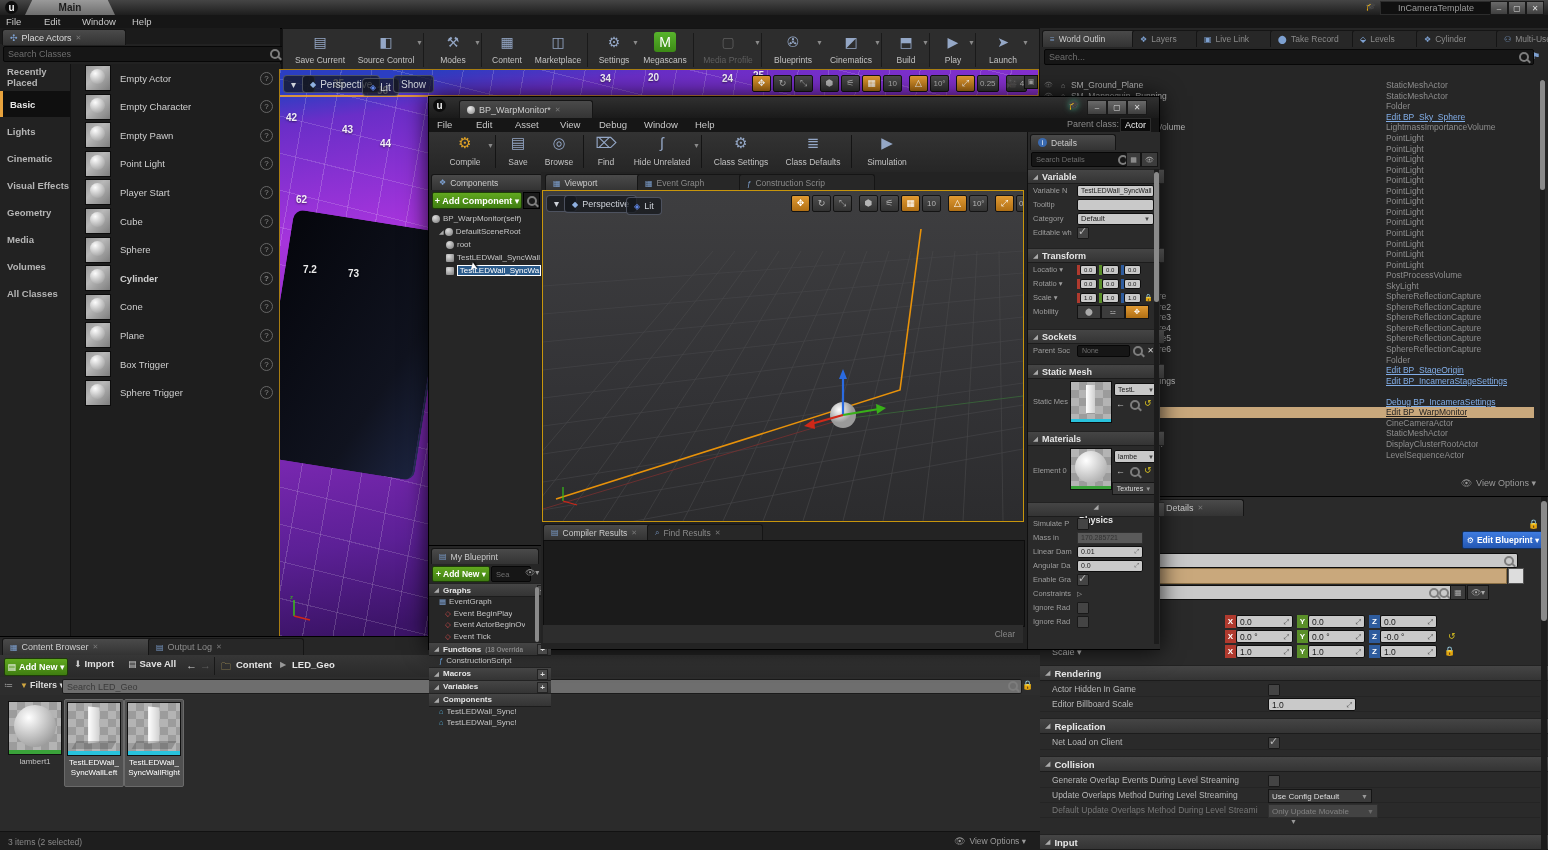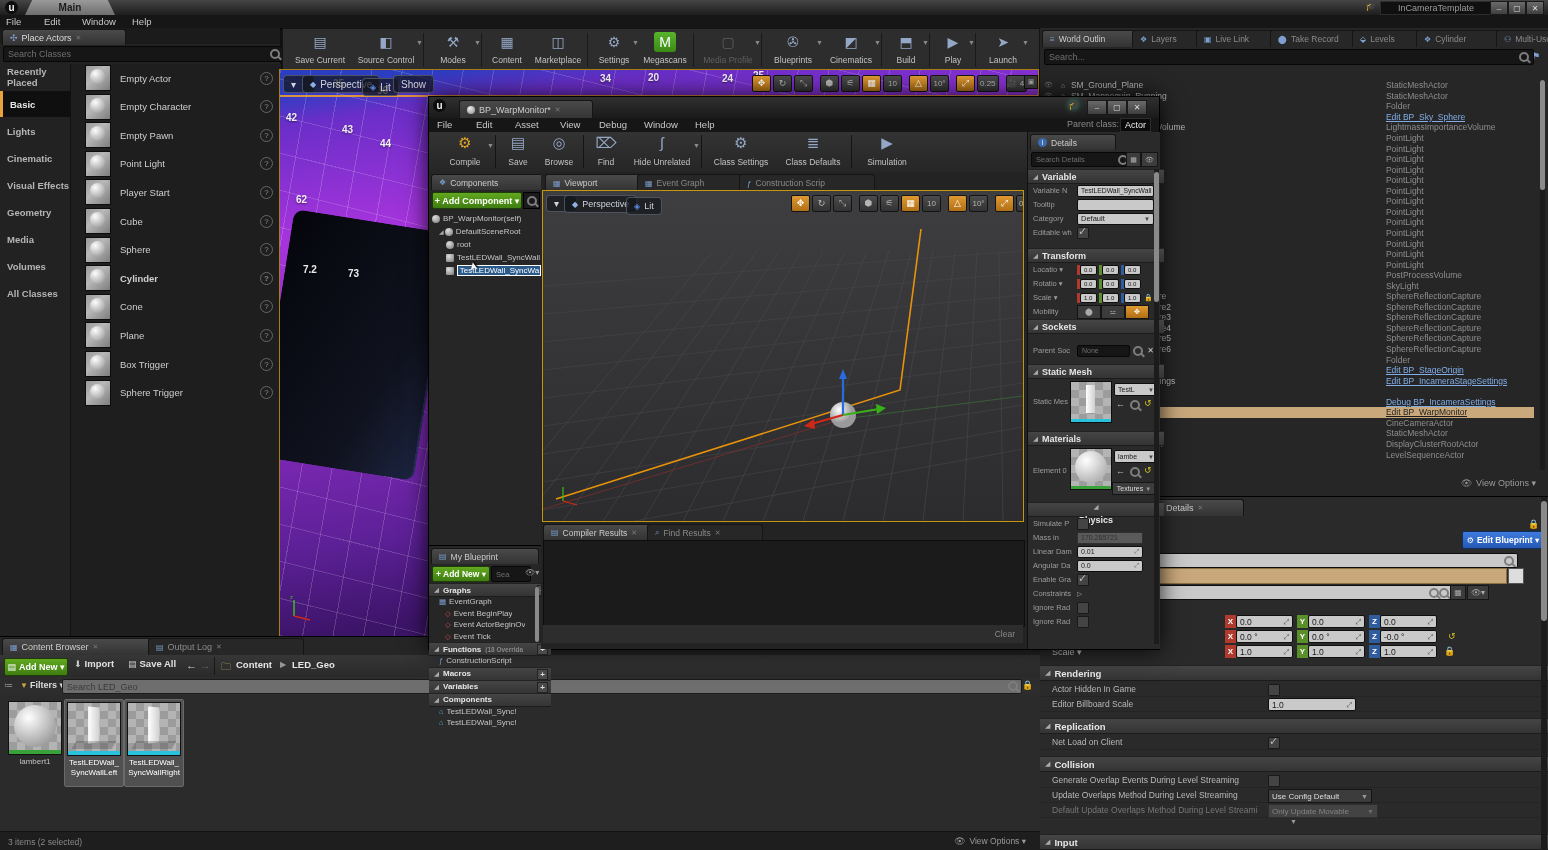--- a/index.html
+++ b/index.html
@@ -1211,21 +1211,21 @@
           </div>
         </div>
         <div style="font-size: 7px; color: rgb(153, 153, 153); margin-left: 1px;">🔒</div>
       </div>
       <div style="position: absolute; left: 0px; top: 173px; width: 126px; height: 13px; display: flex; align-items: center;">
         <div style="margin-left: 5px; width: 44px; font-size: 7.5px; color: rgb(157, 157, 157); white-space: nowrap; overflow: hidden; flex: 0 0 auto;">Mobility</div>
         <div style="width: 22px; height: 12px; display: flex; align-items: center; justify-content: center; font-size: 7px; border: 1px solid rgb(20, 20, 20); background: rgb(60, 60, 60); color: rgb(170, 170, 170);">⬤</div>
         <div style="width: 22px; height: 12px; display: flex; align-items: center; justify-content: center; font-size: 7px; border: 1px solid rgb(20, 20, 20); background: rgb(60, 60, 60); color: rgb(170, 170, 170);">⚍</div>
         <div style="width: 22px; height: 12px; display: flex; align-items: center; justify-content: center; font-size: 7px; border: 1px solid rgb(20, 20, 20); background: linear-gradient(rgb(224, 154, 51), rgb(176, 111, 20)); color: rgb(255, 255, 255);">✥</div>
       </div>
-      <div class="sechdr" style="position: absolute; left: 0px; top: 187px; width: 126px; height: 13px;">
+      <div class="sechdr" style="position: absolute; left: 0px; top: 197px; width: 126px; height: 13px;">
         <div style="font-size: 6.5px; color: rgb(170, 170, 170);">◢</div>
         <div style="font-size: 9px;">Sockets</div>
       </div>
       <div style="position: absolute; left: 0px; top: 212px; width: 126px; height: 13px; display: flex; align-items: center;">
         <div style="margin-left: 5px; width: 44px; font-size: 7.5px; color: rgb(157, 157, 157); white-space: nowrap; overflow: hidden; flex: 0 0 auto;">Parent Soc</div>
         <div class="input-d" style="width: 48px; height: 10px;">
           <div style="font-size: 7px;">None</div>
         </div>
         <div class="mag" style="margin-left: 3px;"></div>
         <div style="margin-left: 4px; font-size: 8px; color: rgb(204, 204, 204);">✕</div>

